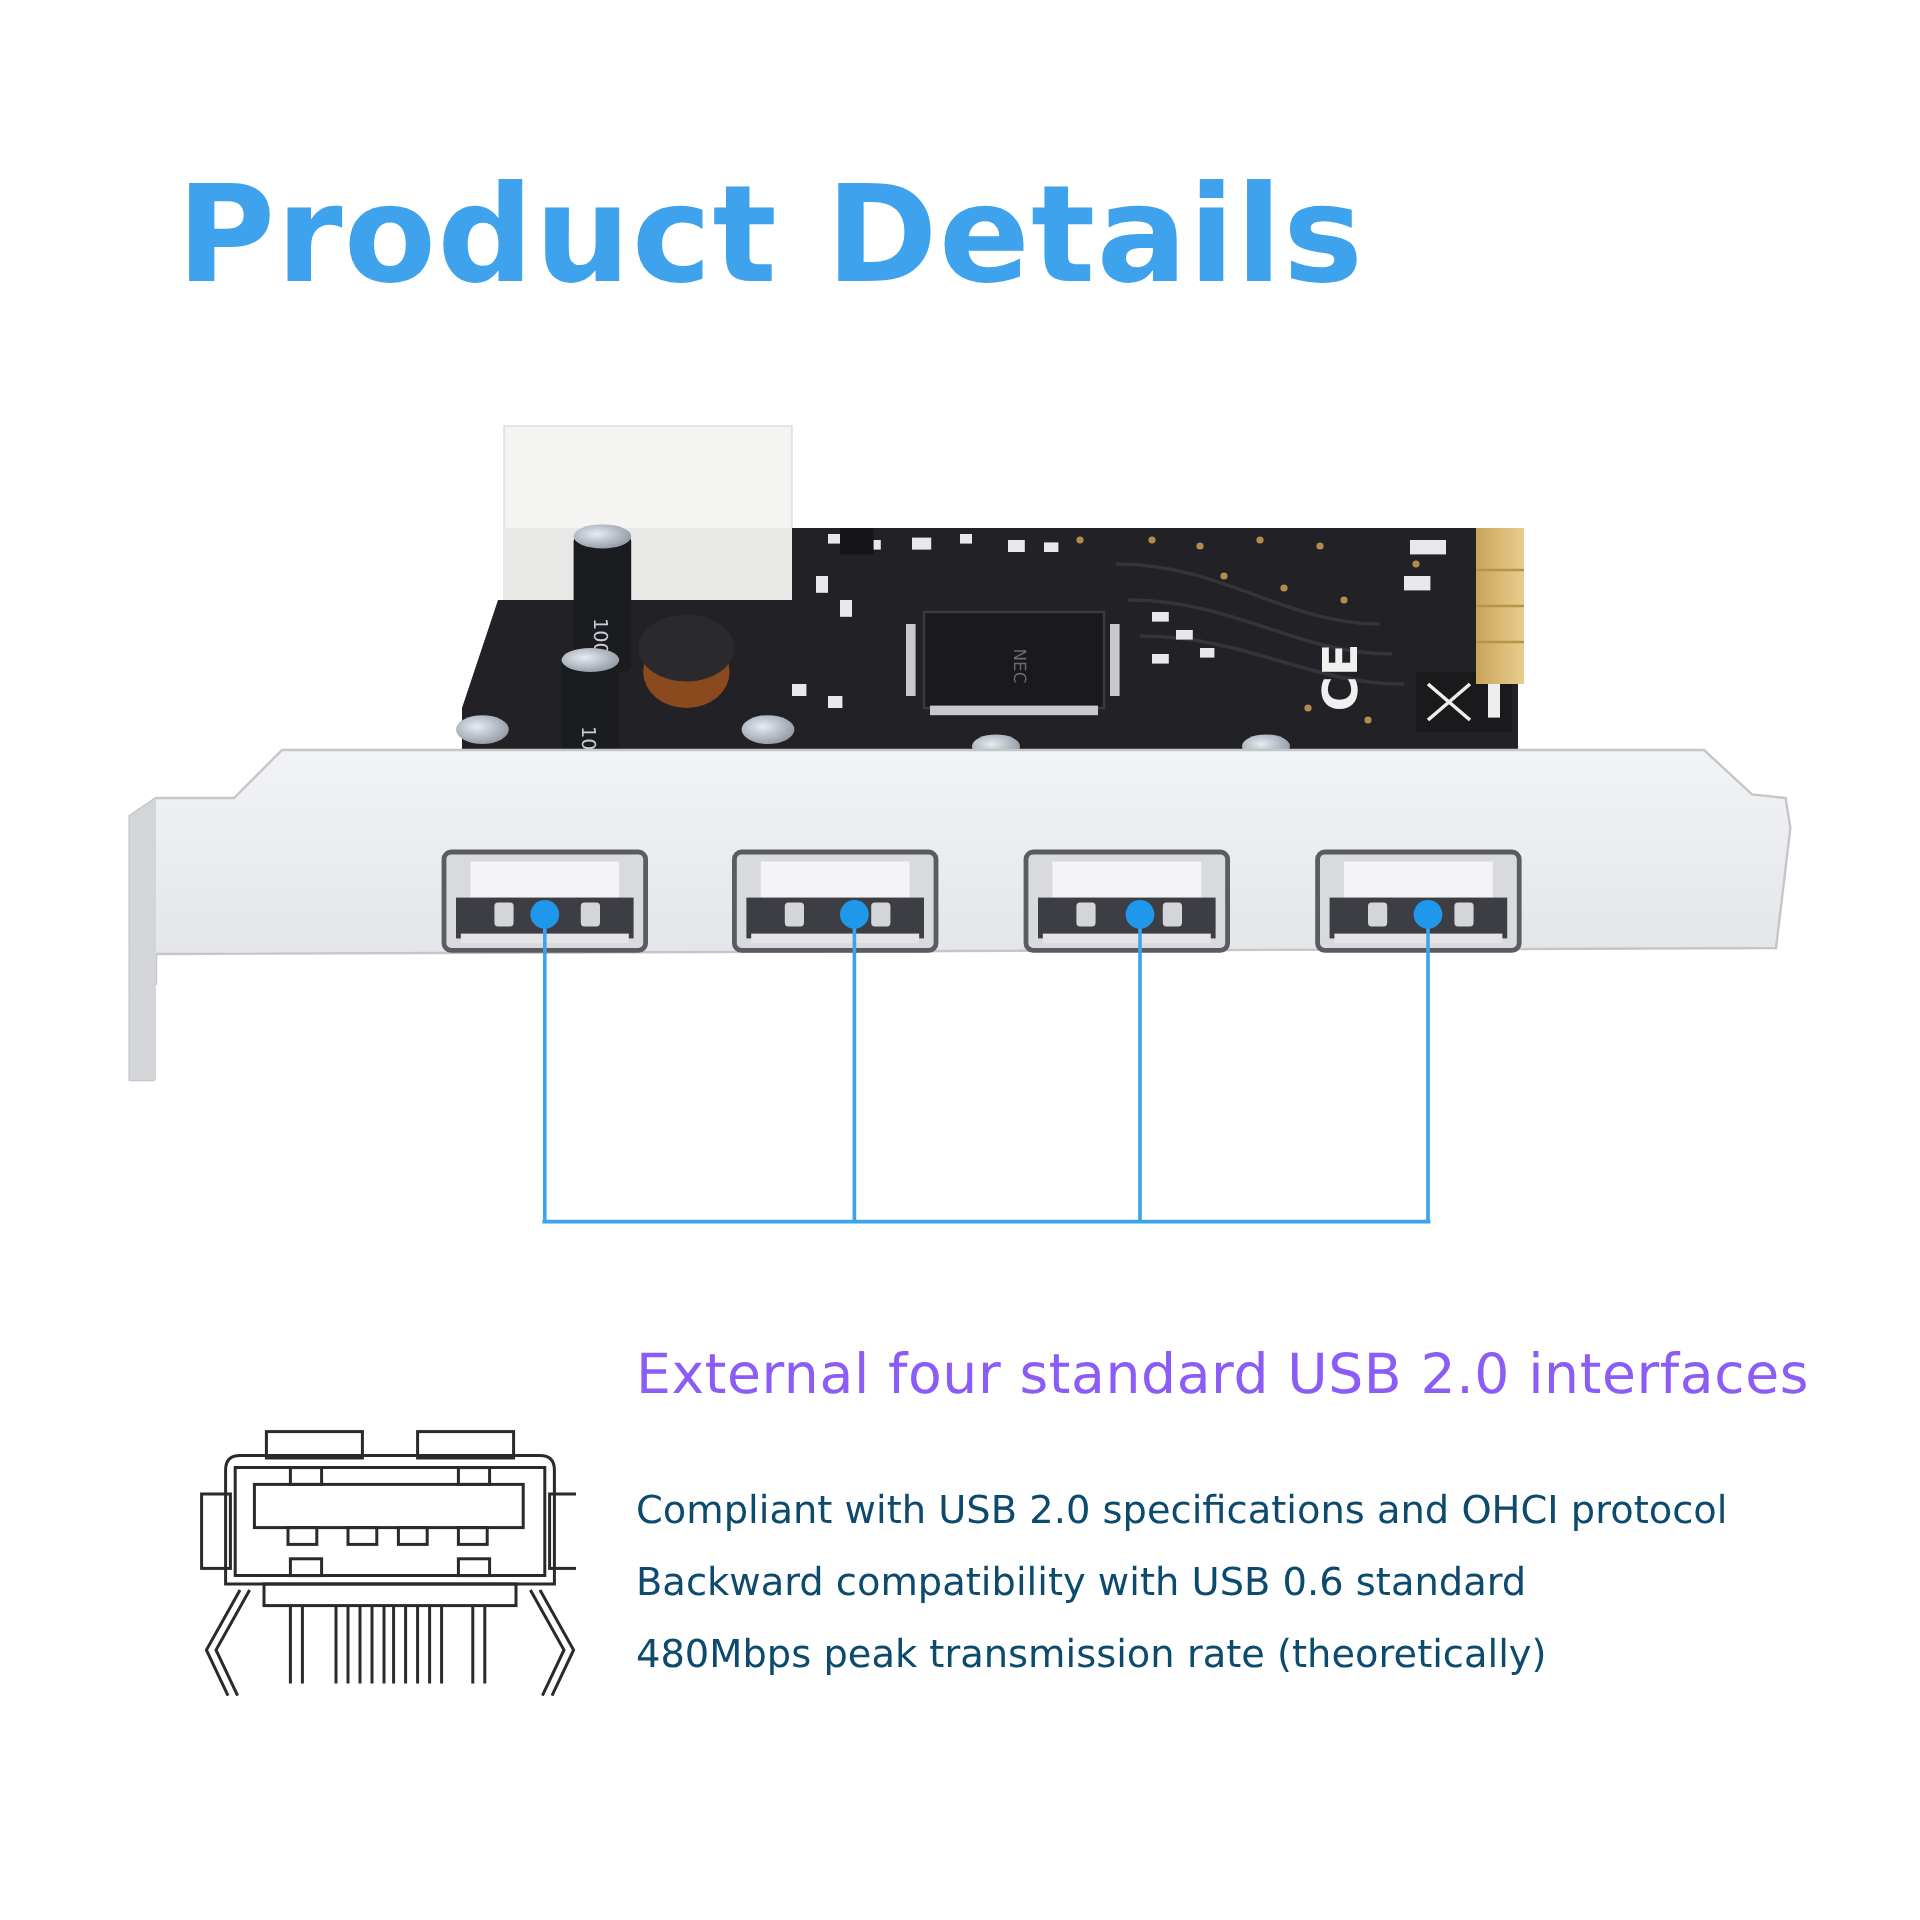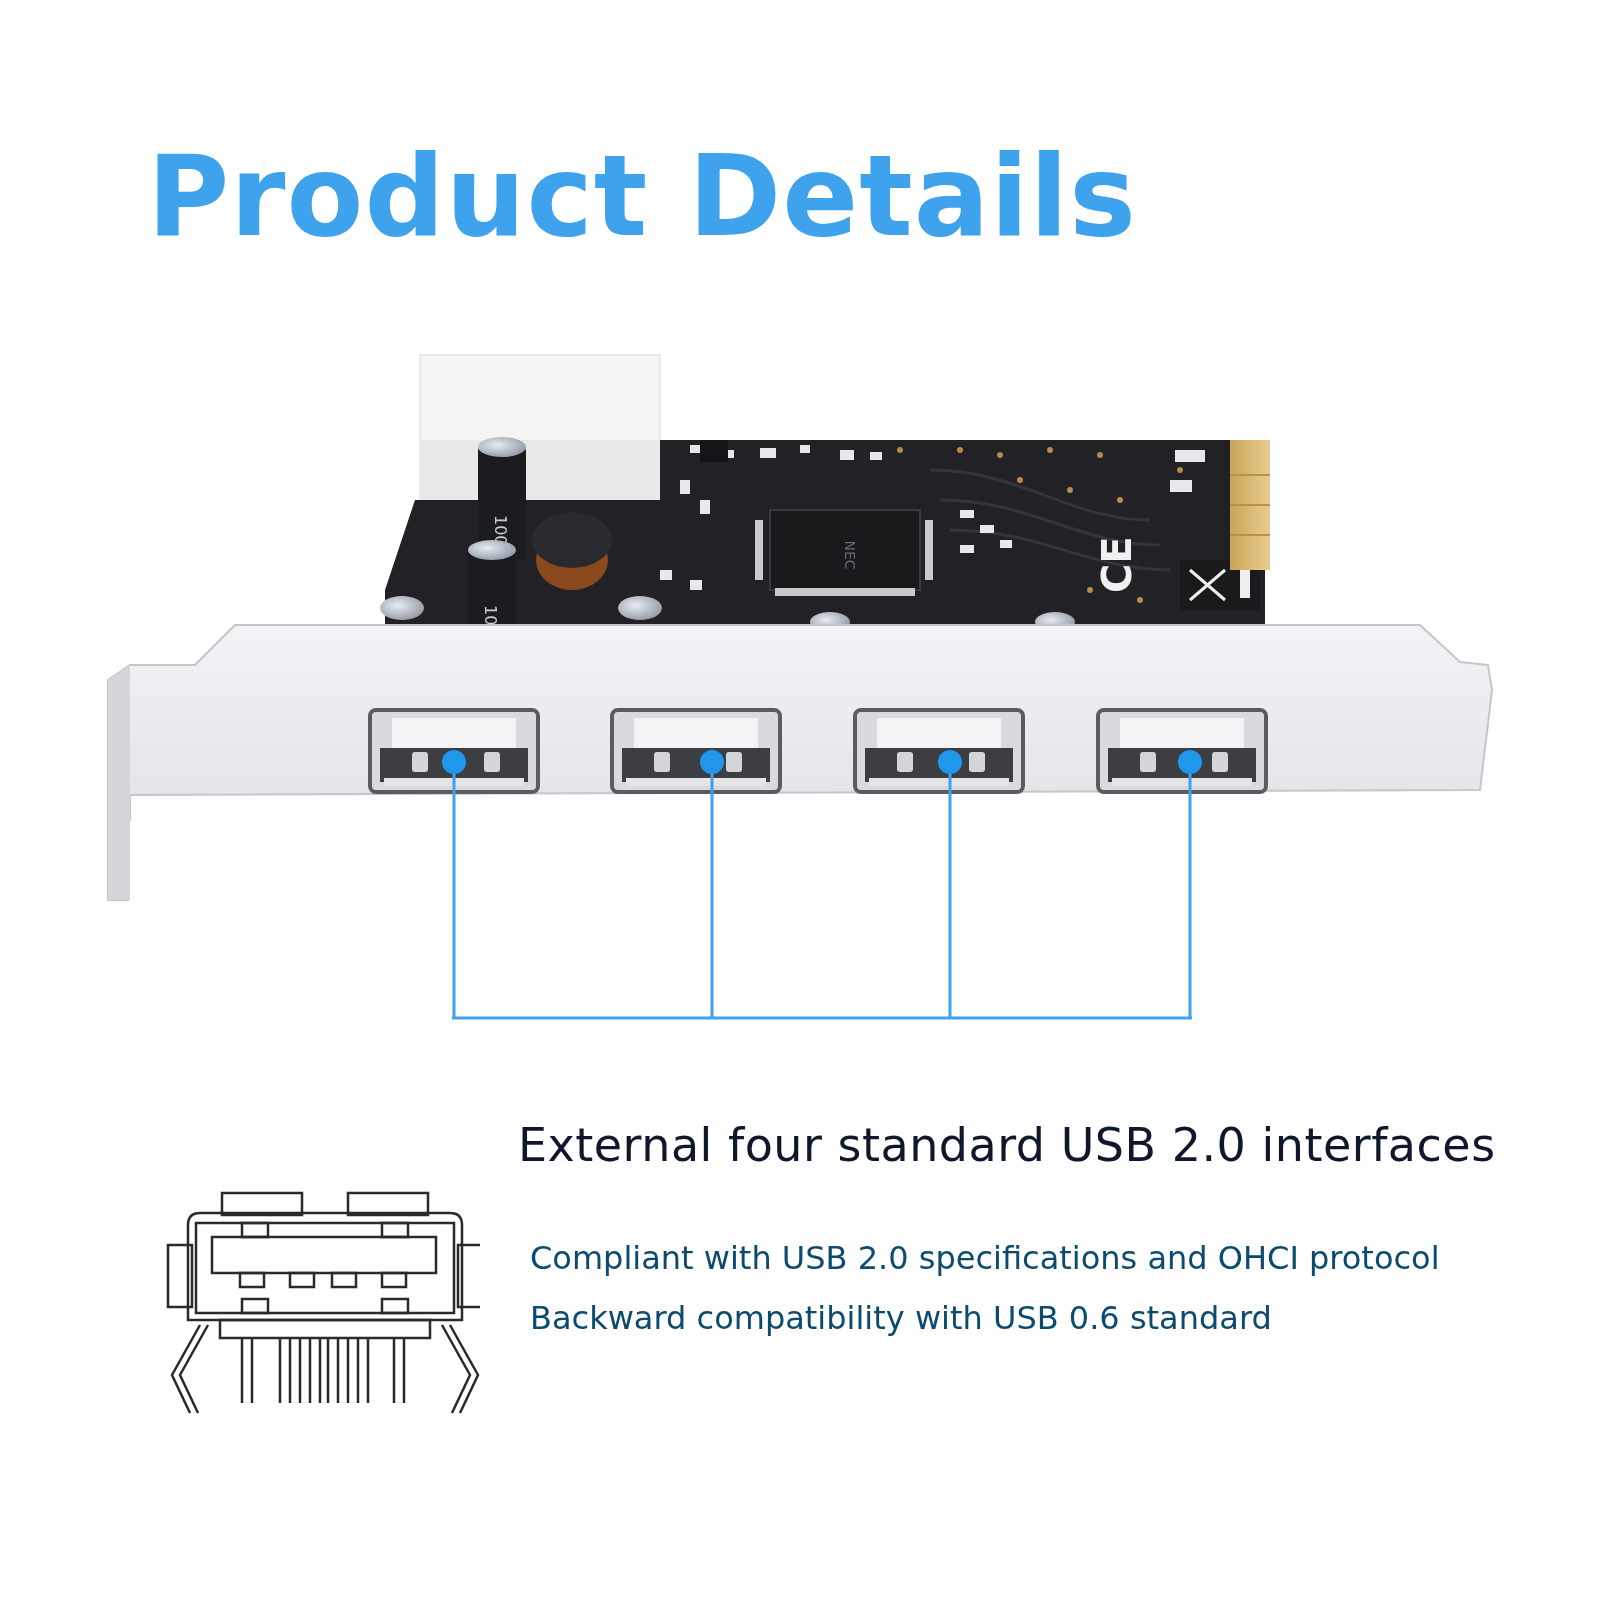--- a/index.html
+++ b/index.html
@@ -2,22 +2,22 @@
 <html><head>
 <meta charset="utf-8">
 <style>
   html, body { margin: 0; padding: 0; background: #ffffff; }
   body { width: 1600px; height: 1600px; position: relative; overflow: hidden;
          font-family: "DejaVu Sans", "Liberation Sans", sans-serif; }
   .title { position: absolute; left: 0; top: 60px; width: 1284px; text-align: center;
            font-family: "DejaVu Sans", sans-serif; font-weight: bold; font-size: 112px;
            letter-spacing: 1px; color: #3fa2ec; line-height: 1.1; }
   .product { position: absolute; left: 0; top: 0; width: 1600px; height: 1060px; }
-  .feature-heading { position: absolute; left: 518px; top: 1118px;
-           font-family: "DejaVu Sans", sans-serif; font-size: 46px; color: #0f172a;
+  .feature-heading { position: absolute; left: 530px; top: 1118px;
+           font-family: "DejaVu Sans", sans-serif; font-size: 46px; color: #8b5cf6;
            white-space: nowrap; letter-spacing: 0.5px; }
   .spec-list { position: absolute; left: 530px; top: 1228px; margin: 0; padding: 0; list-style: none; }
   .spec-list li { font-family: "DejaVu Sans", sans-serif; font-size: 32px; color: #0c4a6e;
            height: 60px; line-height: 60px; white-space: nowrap; }
   .diagram { position: absolute; left: 160px; top: 1175px; width: 320px; height: 240px; }
 </style>
 </head>
 <body>
 
 <h1 class="title">Product Details</h1>
@@ -218,13 +218,14 @@
     <path d="M290 150 L318 200 L300 238"></path>
     <path d="M282 150 L310 200 L292 238"></path>
   </g>
 </svg>
 
 <div class="feature-heading">External four standard USB 2.0 interfaces</div>
 
 <ul class="spec-list">
   <li>Compliant with USB 2.0 specifications and OHCI protocol</li>
   <li>Backward compatibility with USB 0.6 standard</li>
+  <li>480Mbps peak transmission rate (theoretically)</li>
 </ul>
 
 </body></html>

